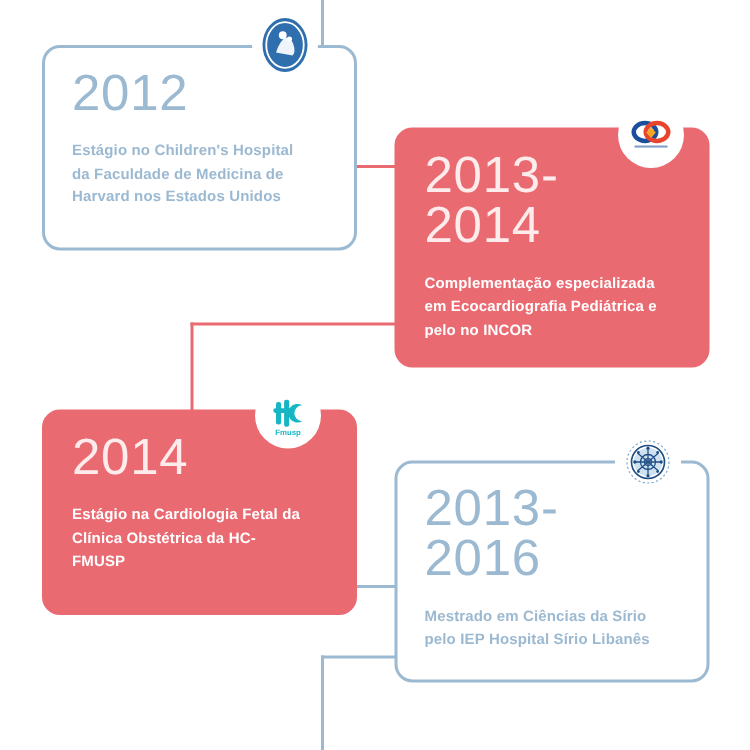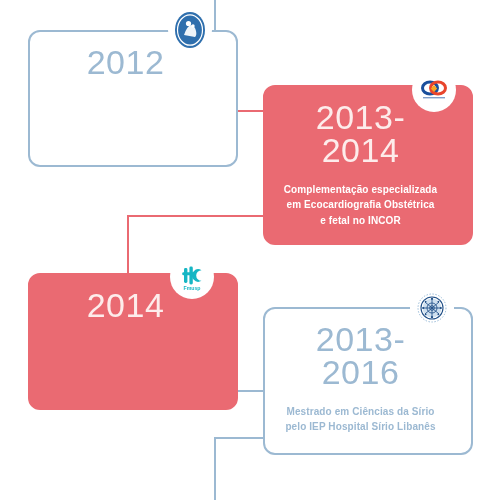--- a/index.html
+++ b/index.html
@@ -16,21 +16,20 @@
   .conn{position:absolute;background:#9cb9d2;}
   .conn.coral{background:#ea6a72;}
 
   
   .card{
     position:absolute;
     border-radius:12px;
     box-sizing:border-box;
     padding:14px 33px 16px 18px;
     z-index:3;
-    text-align:center;
   }
   .card.outline{
     background:#ffffff;
     border:2px solid #9cb9d2;
   }
   .card.solid{
     background:#ea6a72;
     border:2px solid #ea6a72;
   }
   .year{
@@ -78,49 +77,51 @@
   <div class="conn coral" style="left:127px;top:215px;width:138px;height:2px;"></div>
   <div class="conn coral" style="left:127px;top:215px;width:2px;height:62px;"></div>
 
   <div class="conn" style="left:237px;top:390px;width:28px;height:2px;"></div>
 
   <div class="conn" style="left:214px;top:437px;width:52px;height:2px;"></div>
   <div class="conn" style="left:214px;top:437px;width:2px;height:63px;"></div>
 
   <div class="card outline" style="left:28px;top:30px;width:210px;height:137px;">
     <div class="year">2012</div>
+    <div class="desc">Estágio no Children's Hospital da Faculdade de Medicina de Harvard nos Estados Unidos</div>
   </div>
   <div class="badge round" style="left:168px;top:8px;">
     <svg width="40" height="40" viewBox="0 0 40 40">
       <ellipse cx="20" cy="20" rx="15" ry="18" fill="#2f6fad"></ellipse>
       <ellipse cx="20" cy="20" rx="12.5" ry="15.2" fill="none" stroke="#ffffff" stroke-width="1.2"></ellipse>
       <ellipse cx="20" cy="20" rx="10" ry="12.4" fill="#2f6fad"></ellipse>
       <path d="M14 25 q3-9 7-10 q4 1 5 6 q1 4 -1 6 z" fill="#ffffff" opacity="0.92"></path>
       <circle cx="18.5" cy="13.5" r="2.6" fill="#ffffff"></circle>
       <circle cx="23" cy="16" r="1.7" fill="#ffffff"></circle>
     </svg>
   </div>
 
   <div class="card solid" style="left:263px;top:85px;width:210px;height:160px;">
     <div class="year">2013-
 2014</div>
-    <div class="desc">Complementação especializada em Ecocardiografia Obstétrica e fetal no INCOR</div>
+    <div class="desc">Complementação especializada em Ecocardiografia Pediátrica e pelo no INCOR</div>
   </div>
   <div class="badge round" style="left:412px;top:68px;">
     <svg width="40" height="40" viewBox="0 0 40 40">
       <circle cx="20" cy="20" r="20" fill="#ffffff"></circle>
       <ellipse cx="16" cy="18" rx="7.5" ry="6" fill="none" stroke="#1a4f9c" stroke-width="3"></ellipse>
       <ellipse cx="24" cy="18" rx="7.5" ry="6" fill="none" stroke="#e8452c" stroke-width="3"></ellipse>
       <path d="M20 15 l3.2 3.4 -3.2 3.6 -3.2-3.6 z" fill="#f5a623"></path>
       <rect x="9" y="27" width="22" height="1.4" fill="#1a4f9c" opacity="0.55"></rect>
     </svg>
   </div>
 
   <div class="card solid" style="left:28px;top:273px;width:210px;height:137px;">
     <div class="year">2014</div>
+    <div class="desc">Estágio na Cardiologia Fetal da Clínica Obstétrica da HC-FMUSP</div>
   </div>
   <div class="badge round" style="left:170px;top:255px;">
     <svg width="40" height="40" viewBox="0 0 40 40">
       <circle cx="20" cy="20" r="20" fill="#ffffff"></circle>
       <g fill="#16b6c4">
         <rect x="12" y="11" width="3.4" height="15" rx="1.4"></rect>
         <rect x="17.4" y="9.5" width="3.4" height="18" rx="1.4"></rect>
         <rect x="10.2" y="15.2" width="12.5" height="3.1" rx="1.4"></rect>
         <path d="M29.5 13.2 a6.2 6.2 0 1 0 0 10.6 a4.4 4.4 0 1 1 0 -10.6 z"></path>
       </g>

